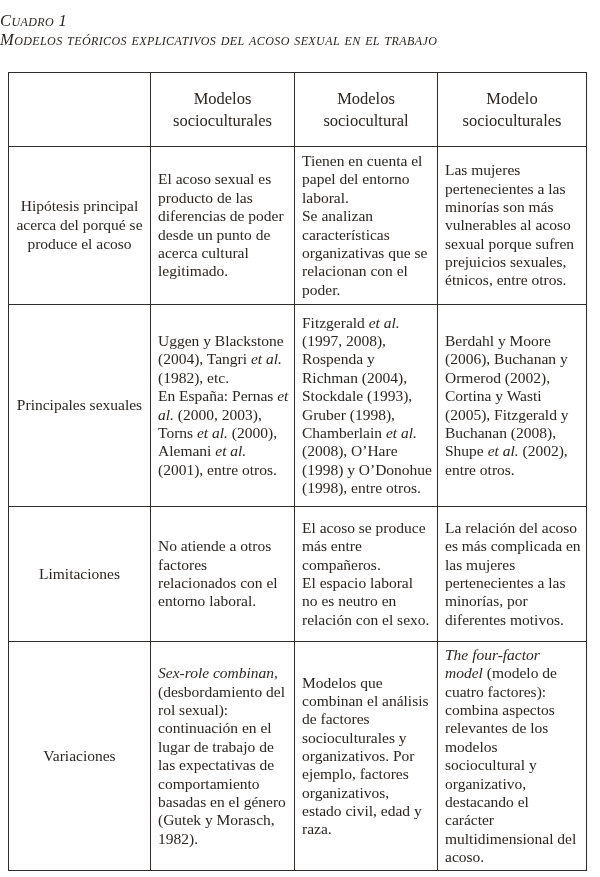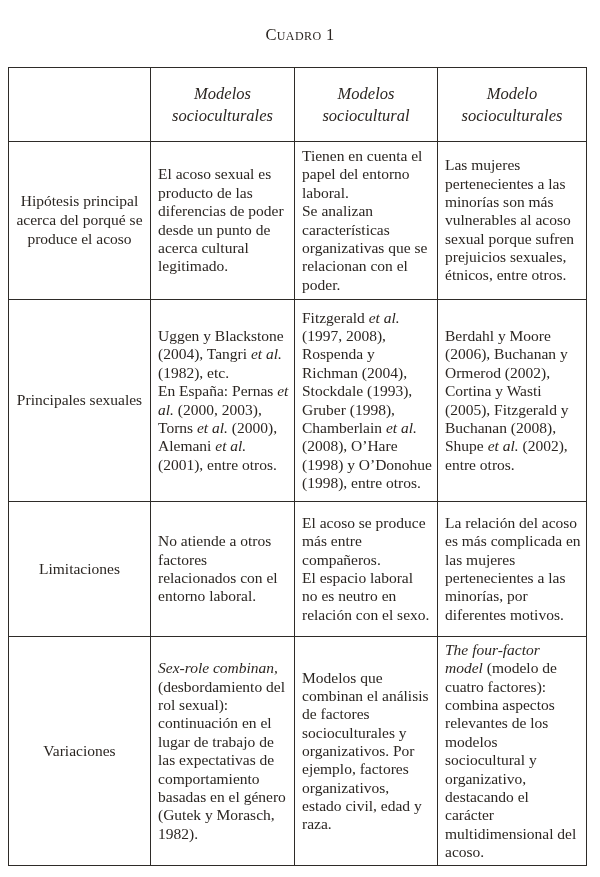--- a/index.html
+++ b/index.html
@@ -9,24 +9,24 @@
   }
   body {
     width: 600px;
     height: 877px;
     font-family: "Liberation Serif", "DejaVu Serif", serif;
     color: #2b2622;
     position: relative;
     overflow: hidden;
   }
   .title-block {
-    padding-top: 25px;
-    text-align: center;
+    padding-top: 11px;
     font-variant: small-caps;
     letter-spacing: 0.4px;
+    font-style: italic;
   }
   .title-line {
     font-size: 16.5px;
     line-height: 19px;
   }
   table.model-table {
     border-collapse: collapse;
     table-layout: fixed;
     width: 578px;
     margin-left: 8px;
@@ -35,21 +35,20 @@
   table.model-table th,
   table.model-table td {
     border: 1.5px solid #2e2b28;
     vertical-align: middle;
     overflow: hidden;
   }
   td.corner {
     border: none;
   }
   th.col-header {
-    font-style: italic;
     font-weight: normal;
     font-size: 16.5px;
     line-height: 1.3;
     text-align: center;
     padding: 4px 6px;
   }
   td.row-header {
     font-size: 15.5px;
     line-height: 1.22;
     text-align: center;
@@ -67,20 +66,21 @@
   tr.r-hipo   { height: 158px; }
   tr.r-aut    { height: 202px; }
   tr.r-limit  { height: 135px; }
   tr.r-var    { height: 203px; }
 </style>
 </head>
 <body>
 
 <div class="title-block">
   <div class="title-line">Cuadro 1</div>
+  <div class="title-line">Modelos teóricos explicativos del acoso sexual en el trabajo</div>
 </div>
 
 <table class="model-table">
   <colgroup>
     <col style="width:142px">
     <col style="width:144px">
     <col style="width:143px">
     <col style="width:149px">
   </colgroup>
   <tbody>

